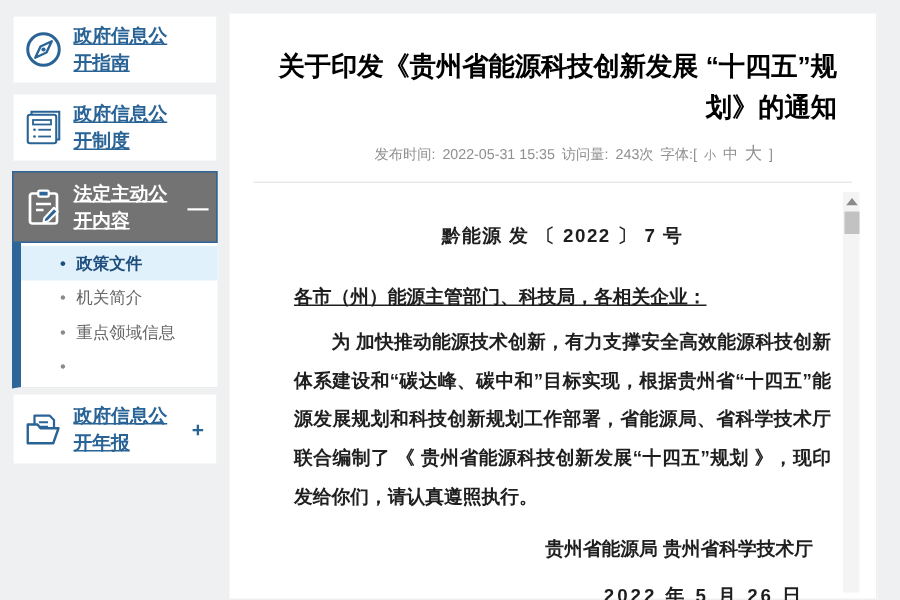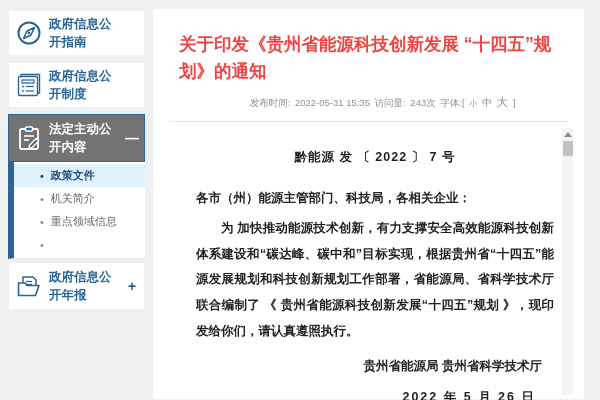--- a/index.html
+++ b/index.html
@@ -12,21 +12,21 @@
 
   
   .sidebar { position: absolute; left: 8px; top: 0; width: 137px; }
   .side-card {
     position: absolute; left: 0; width: 137px; background: #ffffff;
     border: 1px solid #f0f0f0;
     display: flex; align-items: center; cursor: pointer;
   }
   .side-card .icon-box { width: 40px; display: flex; justify-content: center; align-items: center; flex: none; }
   .side-card .lbl {
-    color: #2a6496; font-weight: bold; font-size: 12.5px; line-height: 1.45; flex: 1;
+    color: #2a6496; font-weight: bold; font-size: 12.5px; line-height: 1.45; flex: 1; text-decoration: underline;
   }
   .side-card .toggle { flex: none; width: 24px; text-align: center; font-size: 14px; color: #2a6496; font-weight: bold; }
 
   #card-guide   { top: 10px;  height: 46px; }
   #card-system  { top: 62px;  height: 46px; }
   #card-statutory { top: 114px; height: 48px; background: #737373; border-color: #2d6599; }
   #card-statutory .lbl { color: #ffffff; }
   #card-statutory .toggle { color: #ffffff; }
   #card-annual  { top: 262px; height: 48px; }
 
@@ -44,41 +44,41 @@
     background: #e1f1fb; color: #1d4e7e; font-weight: bold;
   }
   .submenu .sub-item.active .dot { color: #1d4e7e; }
 
   
   .article-card {
     position: absolute; left: 152px; top: 8px; width: 433px; height: 392px;
     background: #ffffff; border: 1px solid #f0f0f0;
   }
   .article-title {
-    margin: 22px 26px 0 26px; text-align: left;
-    color: #ef4444; font-size: 17.5px; font-weight: bold; line-height: 1.55;
+    margin: 22px 26px 0 26px; text-align: right;
+    color: #000000; font-size: 17.5px; font-weight: bold; line-height: 1.55;
   }
   .article-meta {
     margin-top: 10px; text-align: center; color: #8f8f8f; font-size: 9.5px; padding-left: 28px;
   }
   .article-meta span { margin: 0 1px; }
   .font-btn { cursor: pointer; color: #8f8f8f; }
   .font-btn.small { font-size: 8px; }
   .font-btn.mid   { font-size: 10px; }
   .font-btn.big   { font-size: 11.5px; }
   .divider {
     position: absolute; left: 16px; right: 16px; top: 112px; height: 1px; background: #e8e8e8;
   }
 
   .doc-body {
     position: absolute; left: 23px; right: 30px; top: 122px; bottom: 0;
     color: #1f1f1f; font-weight: bold; font-size: 12.5px; margin-left: 20px;
   }
   .doc-number { text-align: center; margin-top: 18px; letter-spacing: 1px; }
-  .doc-salutation { margin-top: 22px; line-height: 1.6; }
+  .doc-salutation { margin-top: 22px; line-height: 1.6; text-decoration: underline; }
   .doc-paragraph { margin-top: 8px; text-indent: 2em; line-height: 2.05; text-align: justify; }
   .doc-signoff { margin-top: 14px; text-align: right; padding-right: 12px; }
   .doc-date    { margin-top: 14px; text-align: right; padding-right: 18px; letter-spacing: 2px; }
 
   
   .scrollbar {
     position: absolute; right: 11px; top: 119px; width: 11px; bottom: 4px;
     background: #f4f4f4;
   }
   .scroll-arrow-up {

